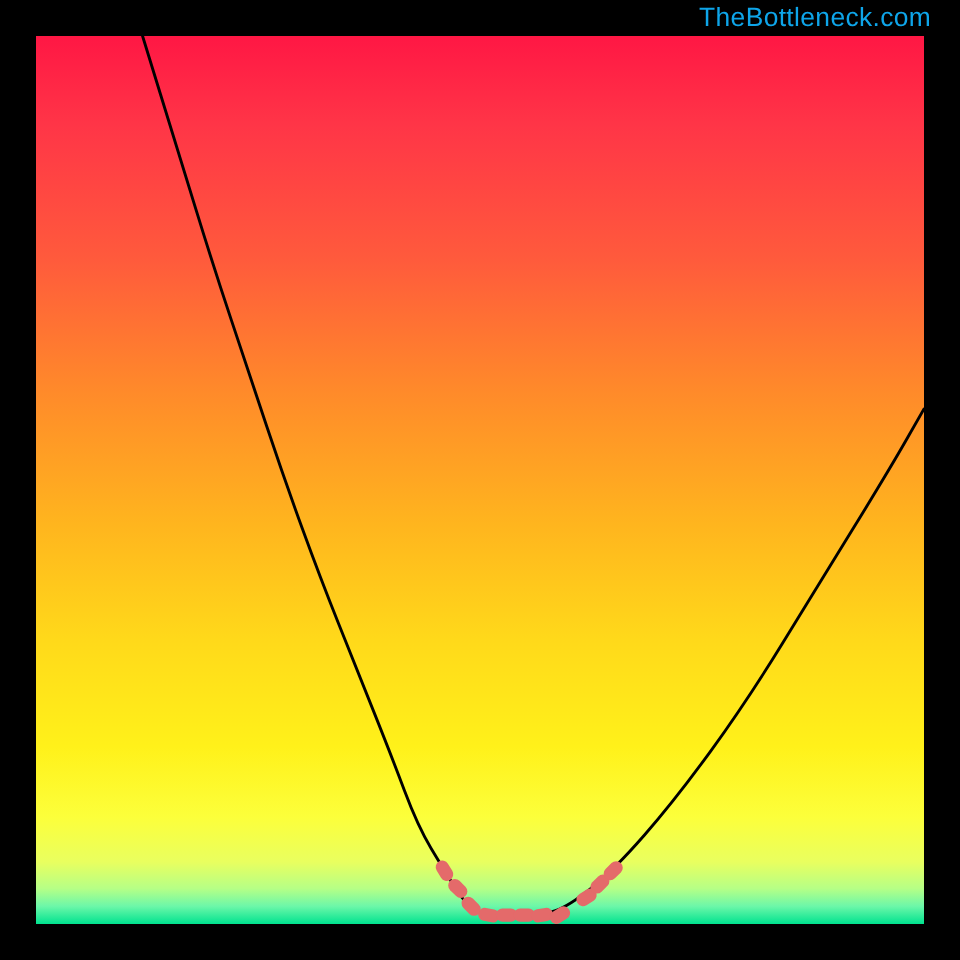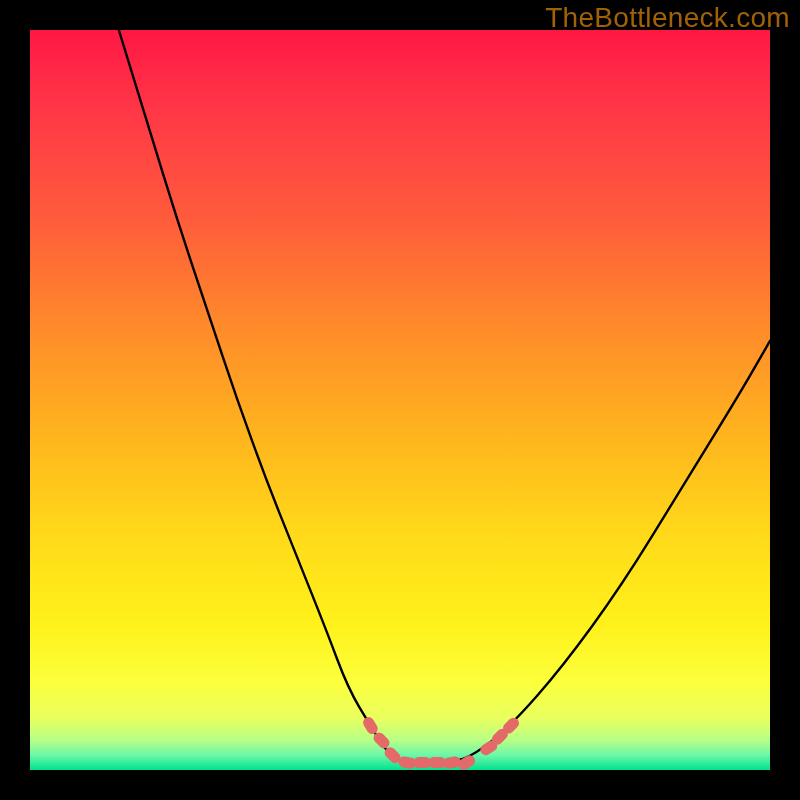--- a/index.html
+++ b/index.html
@@ -53,23 +53,23 @@
   .plot-svg {
     position: absolute;
     left: 0;
     top: 0;
     width: 740px;
     height: 740px;
   }
   .attribution {
     position: absolute;
     top: 2px;
-    right: 10px;
-    color: #a16207;
-    font-size: 28px;
+    right: 24px;
+    color: #0ea5e9;
+    font-size: 22px;
     letter-spacing: 0.3px;
     user-select: none;
   }
 </style>
 </head>
 <body>
 
 <div class="frame">
 
   <div class="attribution">TheBottleneck.com</div>

